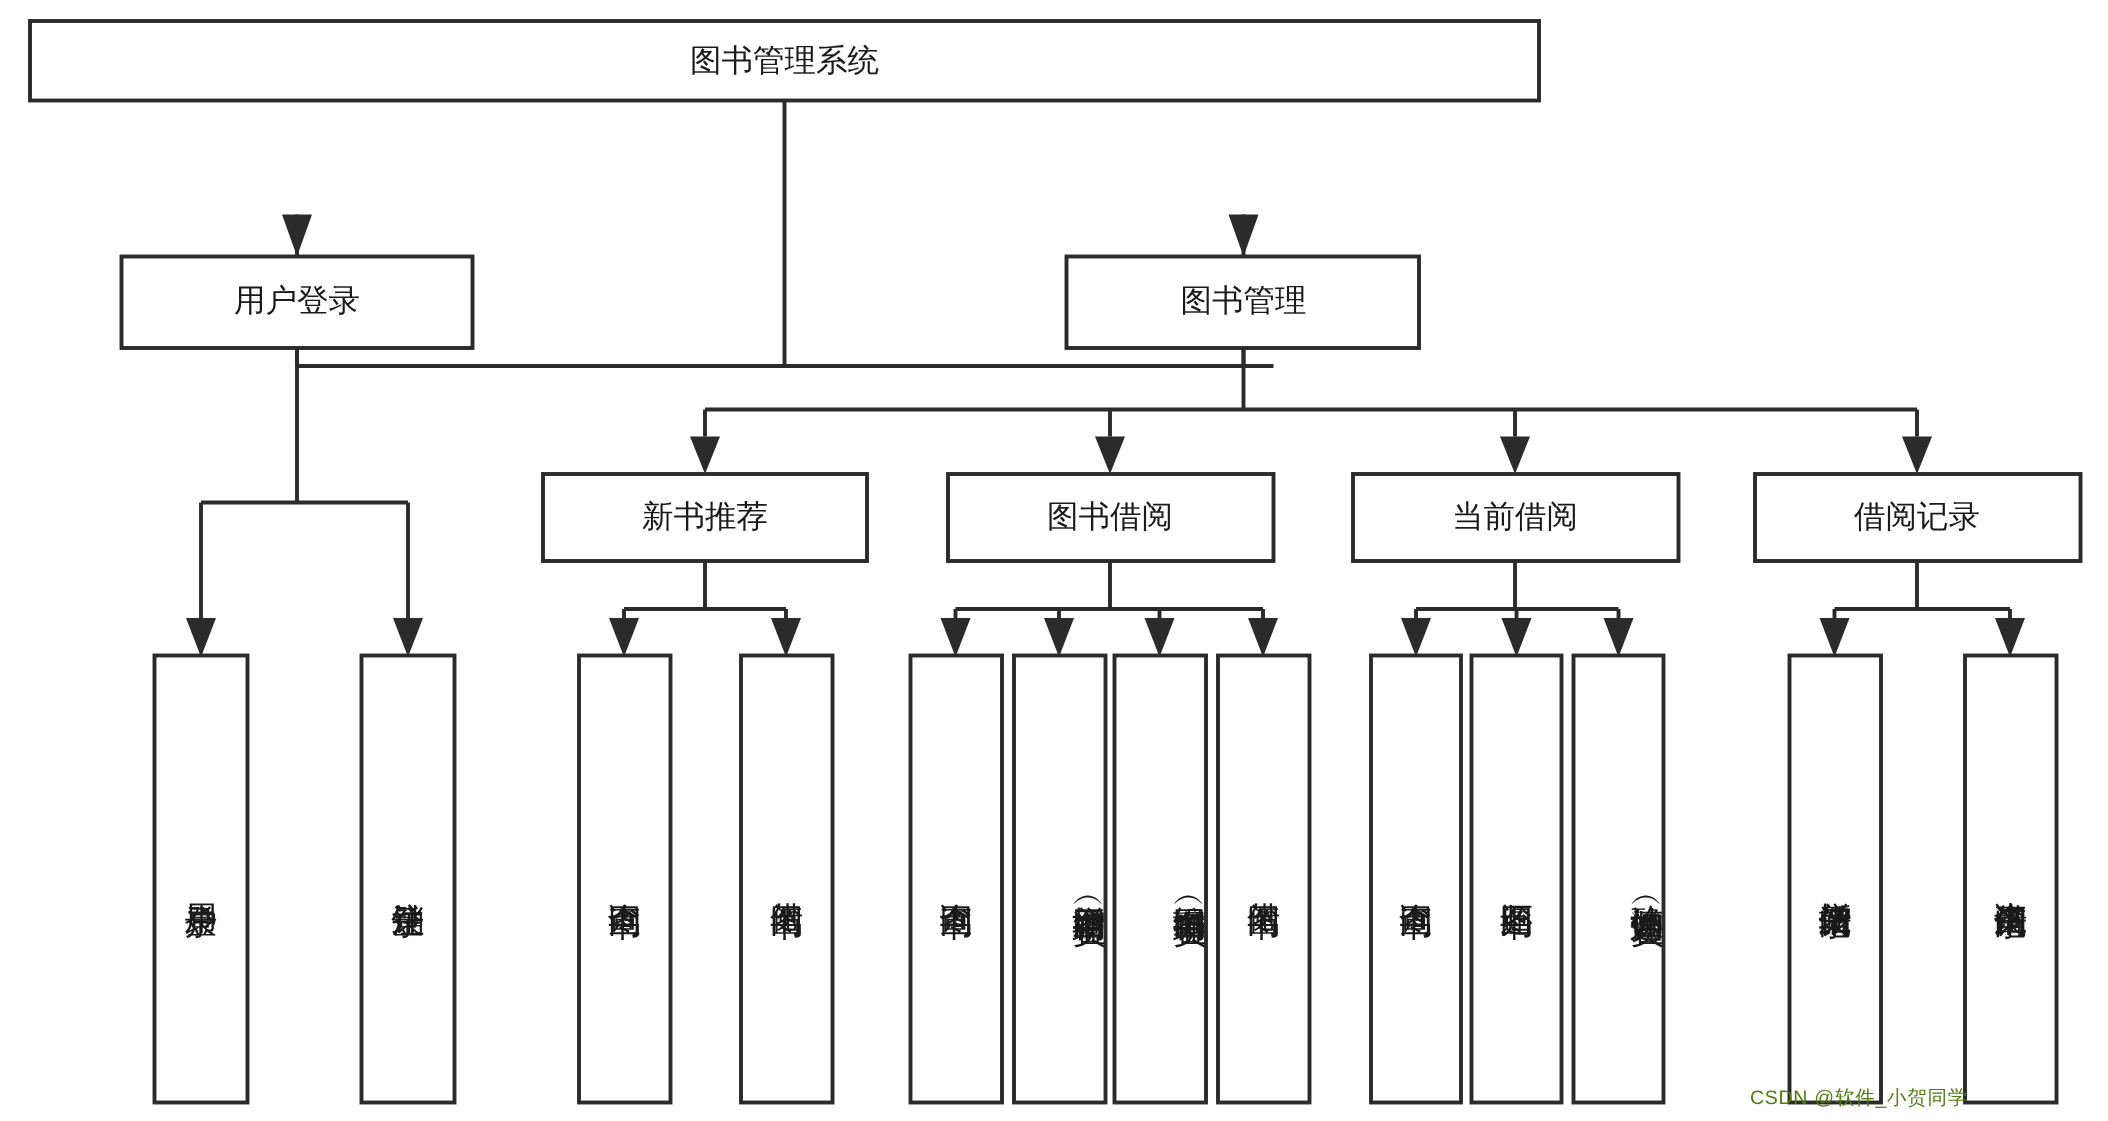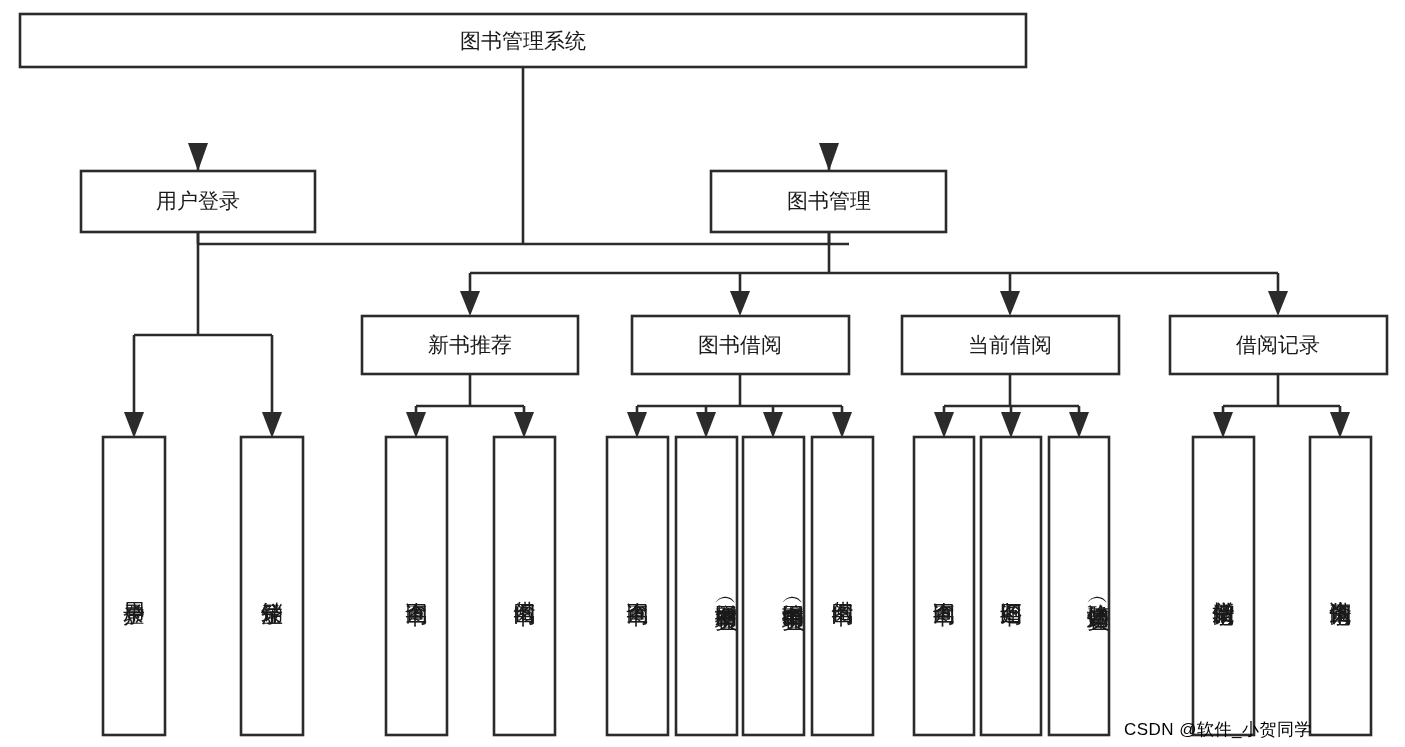--- a/index.html
+++ b/index.html
@@ -64,22 +64,22 @@
     display: flex;
     align-items: flex-start;
     justify-content: center;
   }
   .leaf-label.centered { align-items: center; }
   .watermark {
     position: absolute;
     right: 12px;
     bottom: 6px;
     font-family: "Liberation Sans", "DejaVu Sans", sans-serif;
-    font-size: 17px;
-    color: #000000;
+    font-size: 13px;
+    color: #4d7c0f;
     white-space: nowrap;
     letter-spacing: 0.5px;
   }
 </style>
 </head>
 <body>
 
 <div id="diagram-root">
 
   <svg id="flow-svg" viewBox="0 0 1405 747">

